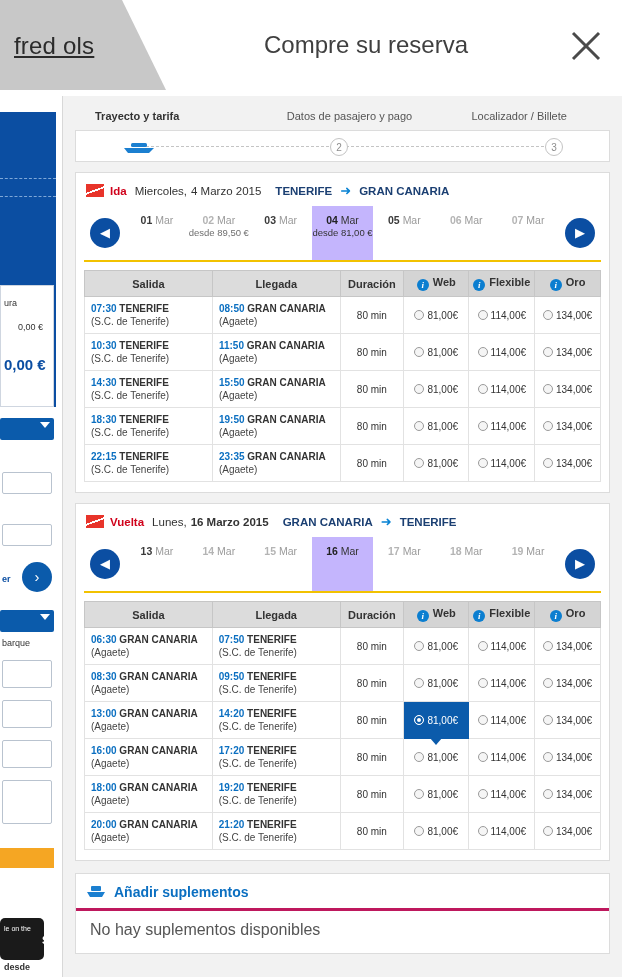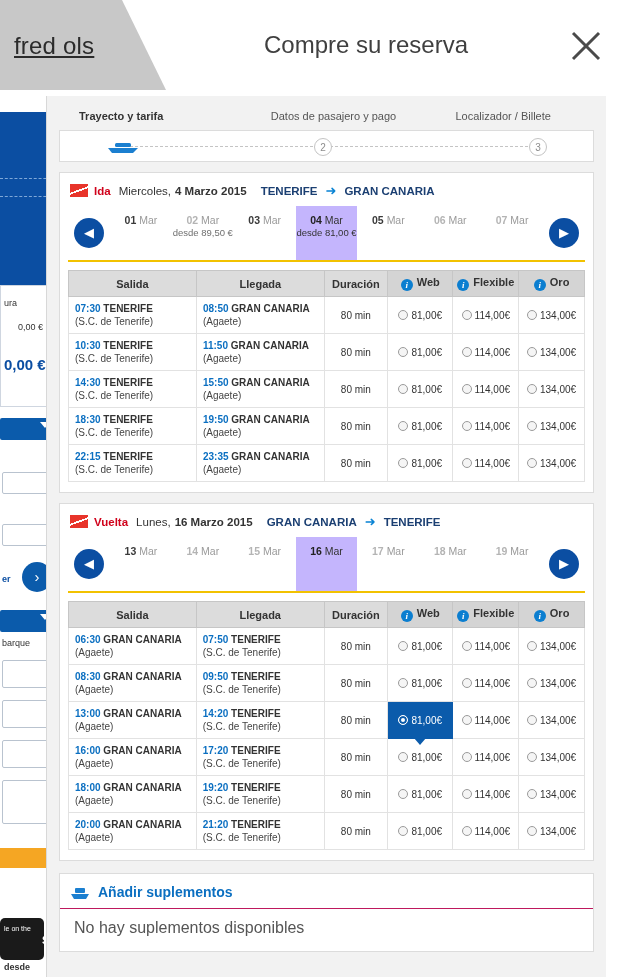--- a/index.html
+++ b/index.html
@@ -112,21 +112,21 @@
   .close-btn {
     position: absolute; right: 16px; top: 26px;
     width: 40px; height: 40px;
     cursor: pointer;
     pointer-events: auto;
   }
   .close-btn svg { display: block; }
 
   .modal-body {
     position: absolute;
-    left: 46px; top: 96px;
+    left: 62px; top: 96px;
     width: 560px; height: 881px;
     background: #f2f2f2;
     border-left: 1px solid #d8d8d8;
     overflow: hidden;
     pointer-events: auto;
   }
 
   
   .steps {
     position: relative;
@@ -305,23 +305,23 @@
   }
   .fare-wrap { position: relative; }
 
   
   .supp {
     margin: 12px 12px 0 12px;
     background: #fff;
     border: 1px solid #dcdcdc;
   }
   .supp-head {
-    display: flex; align-items: flex-end;
+    display: flex; align-items: flex-start;
     padding: 10px 10px 8px 10px;
-    border-bottom: 1px solid #be185d;
+    border-bottom: 3px solid #be185d;
   }
   .supp-title {
     color: #0b6fc1; font-size: 14px; font-weight: bold;
   }
   .supp-icon {
     width: 20px; height: 14px; margin-right: 8px;
   }
   .supp-body {
     padding: 10px 14px 14px 14px;
     font-size: 16px;
@@ -396,21 +396,21 @@
           <div class="step-dot d2">2</div>
           <div class="step-dot d3">3</div>
         </div>
       </div>
 
       <div class="panel">
         <div class="panel-head">
           <div class="flag"></div>
           <span class="dir-word">Ida</span>
           <span class="dir-date">Miercoles,</span>
-          <span class="dir-date" style="font-weight:bold;margin-left:-10px;">4 Marzo 2015</span>
+          <span class="dir-date" style="font-weight:normal;margin-left:-10px;">4 Marzo 2015</span>
           <span class="route-from">TENERIFE</span>
           <span class="route-arrow">➜</span>
           <span class="route-to">GRAN CANARIA</span>
         </div>
 
         <div class="datestrip">
           <div class="nav-round">◀</div>
           <div class="dates">
             <div class="date-cell">
               <span class="dnum">01</span>

